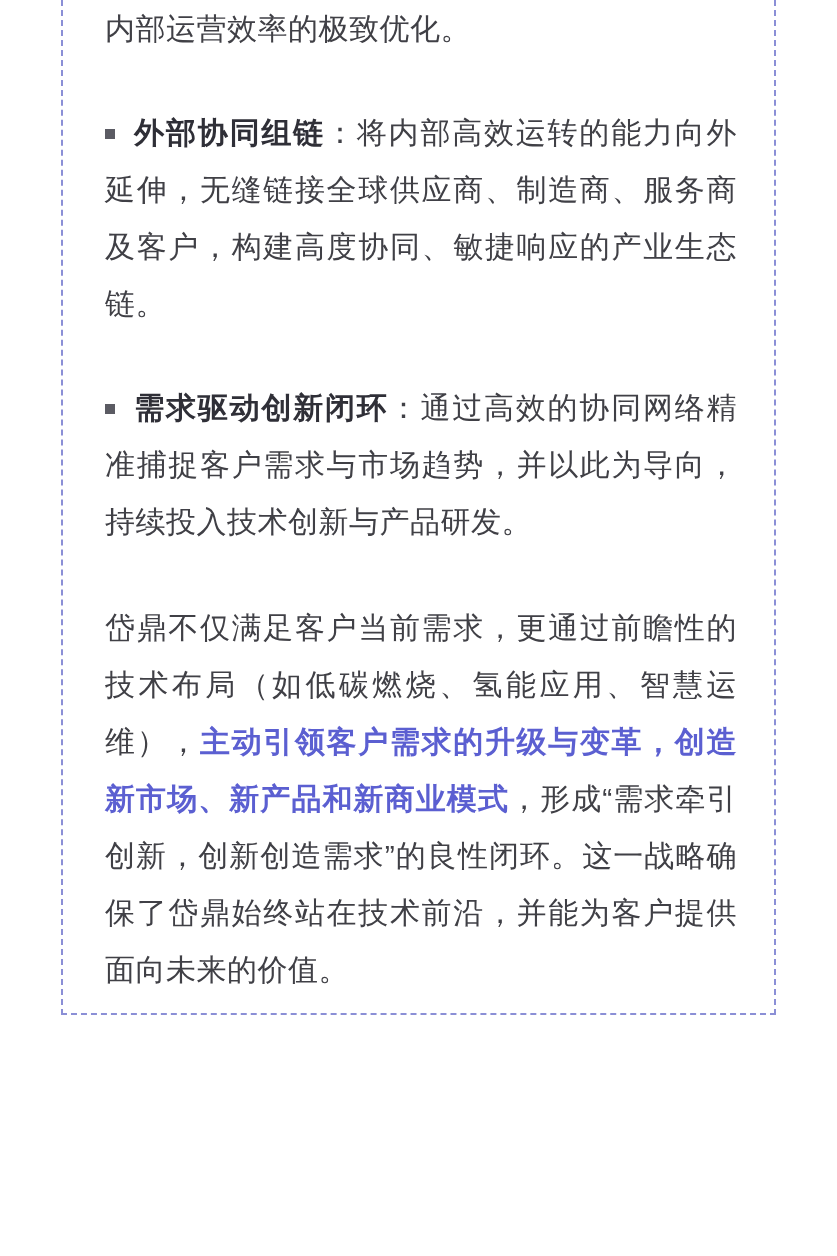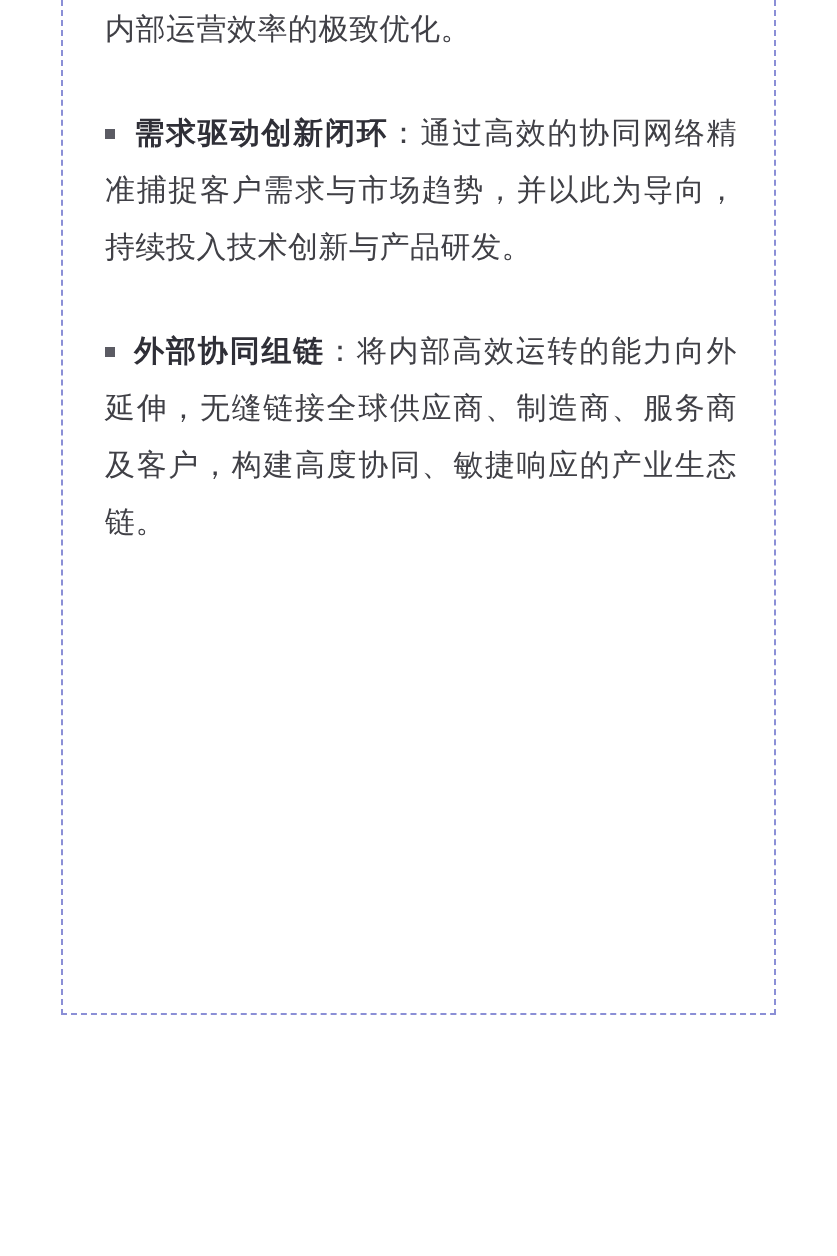--- a/index.html
+++ b/index.html
@@ -82,22 +82,25 @@
 
 <div class="page">
 
   <div class="dashed-box"></div>
 
   <div class="content">
 
     <p class="para-cont">内部运营效率的极致优化。</p>
 
     <p class="bullet-para">
+      <span class="marker"></span><span class="bullet-title">外部协同组链</span><span>：</span><span>将内部高效运转的能力向外延伸，无缝链接全球供应商、制造商、服务商及客户，构建高度协同、敏捷响应的产业生态链。</span>
+    </p>
+
+    <p class="bullet-para">
       <span class="marker"></span><span class="bullet-title">需求驱动创新闭环</span><span>：</span><span>通过高效的协同网络精准捕捉客户需求与市场趋势，并以此为导向，持续投入技术创新与产品研发。</span>
     </p>
 
-    <p class="bullet-para">
-      <span class="marker"></span><span class="bullet-title">外部协同组链</span><span>：</span><span>将内部高效运转的能力向外延伸，无缝链接全球供应商、制造商、服务商及客户，构建高度协同、敏捷响应的产业生态链。</span>
+    <p class="plain-para">
+      <span>岱鼎不仅满足客户当前需求，更通过前瞻性的技术布局（如低碳燃烧、氢能应用、智慧运维），</span><span class="accent">主动引领客户需求的升级与变革，创造新市场、新产品和新商业模式</span><span>，形成“需求牵引创新，创新创造需求”的良性闭环。这一战略确保了岱鼎始终站在技术前沿，并能为客户提供面向未来的价值。</span>
     </p>
-
 
   </div>
 </div>
 
 </body></html>

